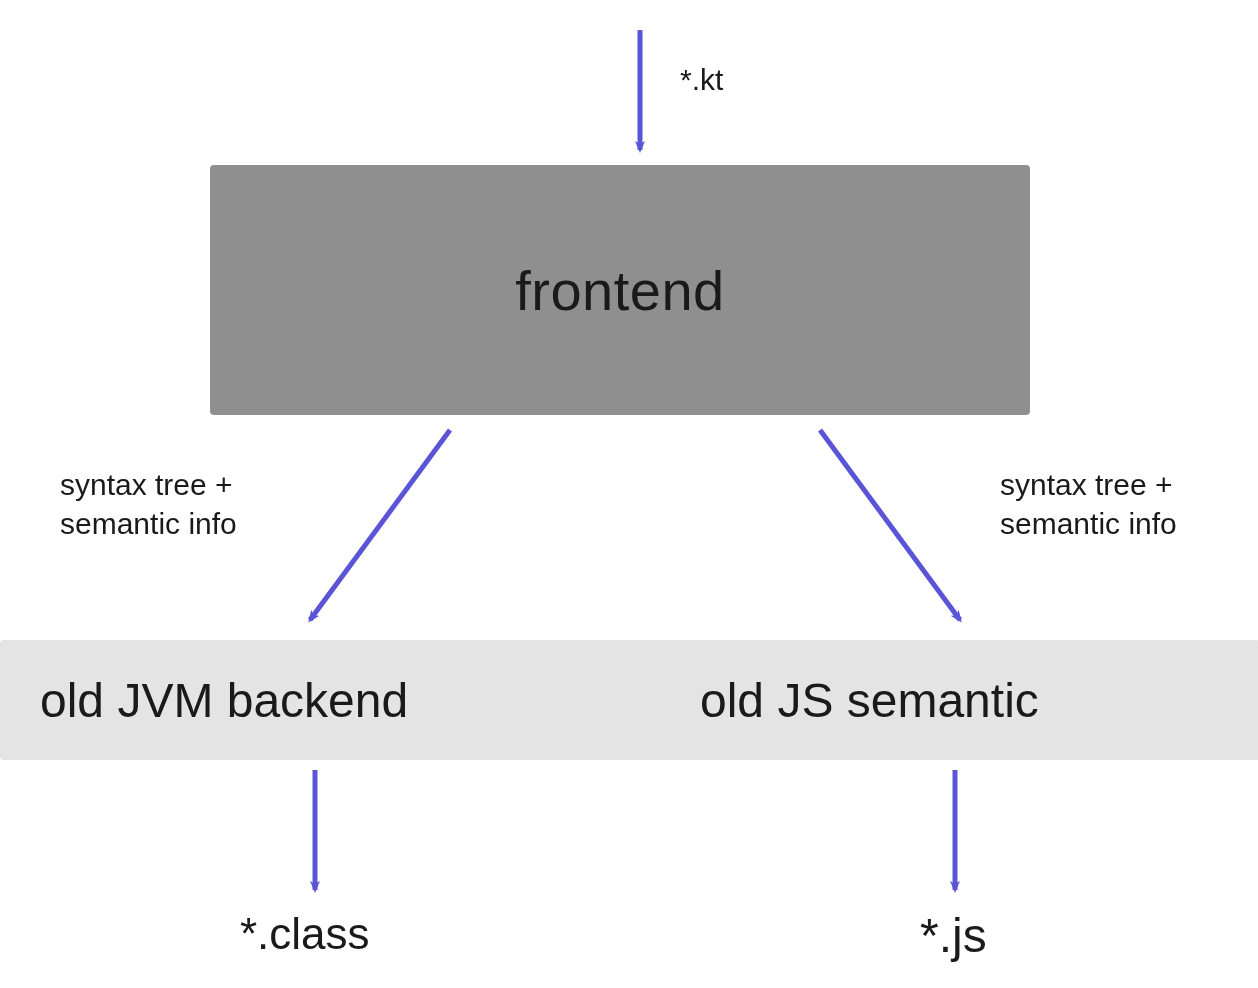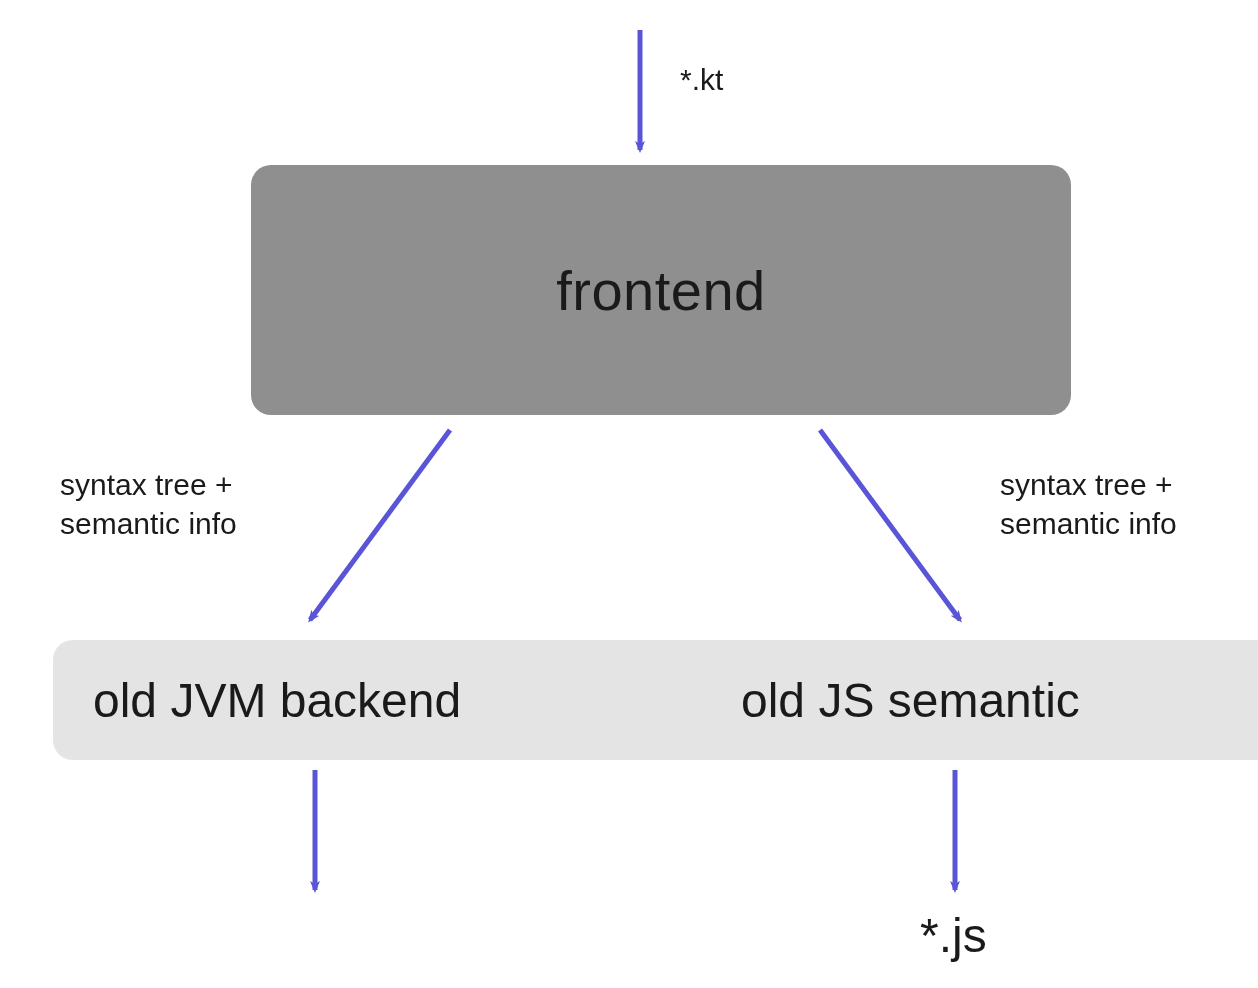--- a/index.html
+++ b/index.html
@@ -13,44 +13,43 @@
     overflow: hidden;
   }
   .canvas {
     position: relative;
     width: 1258px;
     height: 988px;
     padding-left: 27px;
   }
   .box {
     position: absolute;
-    border-radius: 20px;
+    border-radius: 4px;
     display: flex;
     align-items: center;
     justify-content: center;
     box-sizing: border-box;
-    margin-left: 41px;
   }
   .frontend-box {
     left: 210px;
     top: 165px;
     width: 820px;
     height: 250px;
     background: #8f8f8f;
     font-size: 56px;
     letter-spacing: 0.5px;
   }
   .backend-box {
     top: 640px;
     height: 120px;
     background: #e4e4e4;
     font-size: 48px;
   }
   .jvm-box {
-    left: 12px;
+    left: 0px;
     width: 692px;
     padding-left: 40px;
     justify-content: flex-start;
   }
   .js-box {
     left: 640px;
     width: 620px;
     padding-left: 60px;
     justify-content: flex-start;
   }
@@ -125,15 +124,16 @@
   <div class="label left-edge-label">syntax tree + semantic info</div>
   <div class="label right-edge-label">syntax tree + semantic info</div>
 
   <div class="box backend-box jvm-box">
     <span>old JVM backend</span>
   </div>
   <div class="box backend-box js-box">
     <span>old JS semantic</span>
   </div>
 
+  <div class="label output-left">*.class</div>
   <div class="label output-right">*.js</div>
 
 </div>
 
 </body></html>

